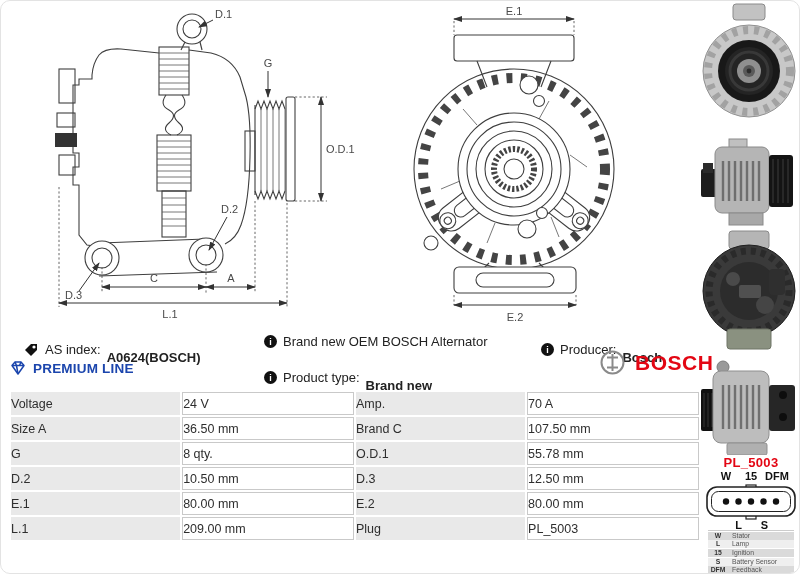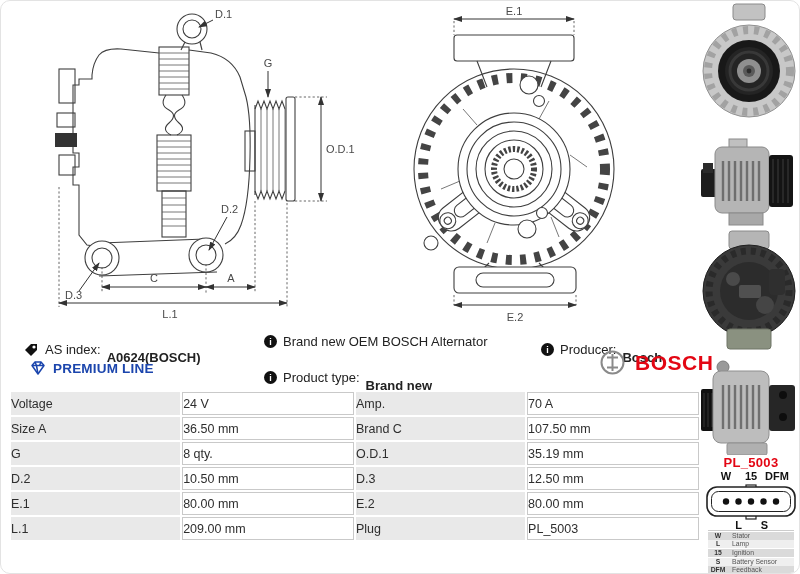--- a/index.html
+++ b/index.html
@@ -233,21 +233,21 @@
 
   <div class="irow" style="left:22px;top:333px">
     <svg width="16" height="16" viewBox="0 0 16 16">
       <path d="M2,8 L8,2 L14,2 L14,8 L8,14 Z" fill="#111"></path>
       <circle cx="11" cy="5" r="1.6" fill="#fff"></circle>
     </svg>
     <span>AS index:</span>
     <b>A0624(BOSCH)</b>
   </div>
 
-  <div class="irow" style="left:28px;top:359px">
+  <div class="irow" style="left:8px;top:359px">
     <svg width="18" height="16" viewBox="0 0 18 16">
       <g fill="none" stroke="#1b45ad" stroke-width="1.5" stroke-linejoin="round">
         <path d="M3,5.5 L6,2 L12,2 L15,5.5 L9,14 Z"></path>
         <path d="M3,5.5 H15 M6,2 L7.5,5.5 L9,14 M12,2 L10.5,5.5"></path>
       </g>
     </svg>
     <span class="premium">PREMIUM LINE</span>
   </div>
 
   <div class="irow" style="left:263px;top:333px">
@@ -296,21 +296,21 @@
     <tr>
       <td class="l">Size A</td>
       <td class="v">36.50 mm</td>
       <td class="l">Brand C</td>
       <td class="v">107.50 mm</td>
     </tr>
     <tr>
       <td class="l">G</td>
       <td class="v">8 qty.</td>
       <td class="l">O.D.1</td>
-      <td class="v">35.19 mm</td>
+      <td class="v">55.78 mm</td>
     </tr>
     <tr>
       <td class="l">D.2</td>
       <td class="v">10.50 mm</td>
       <td class="l">D.3</td>
       <td class="v">12.50 mm</td>
     </tr>
     <tr>
       <td class="l">E.1</td>
       <td class="v">80.00 mm</td>

